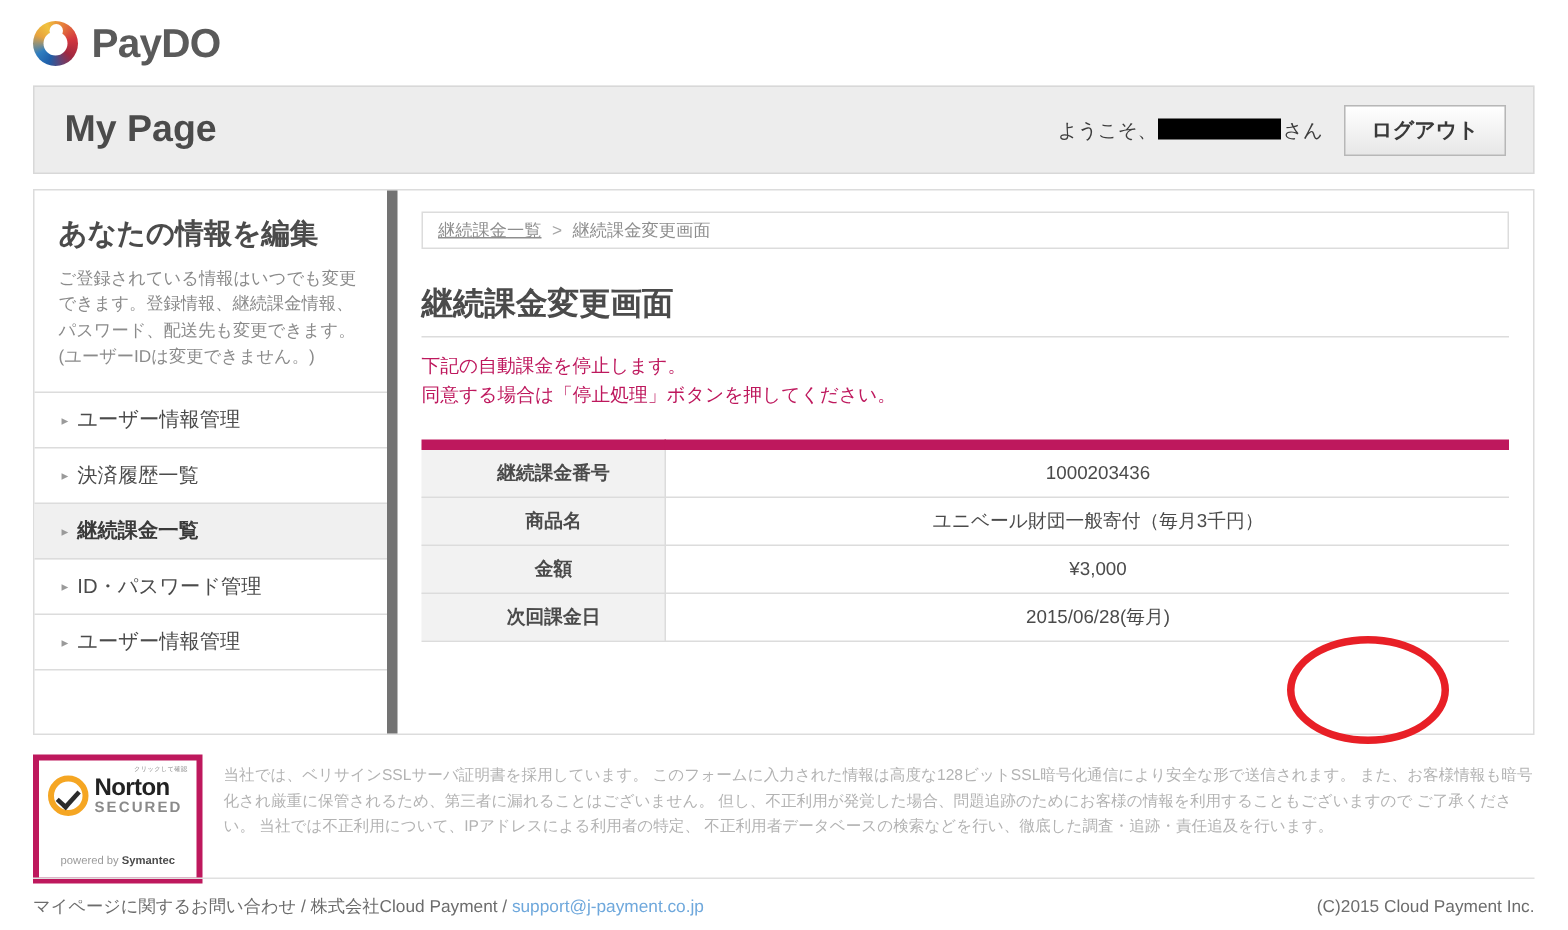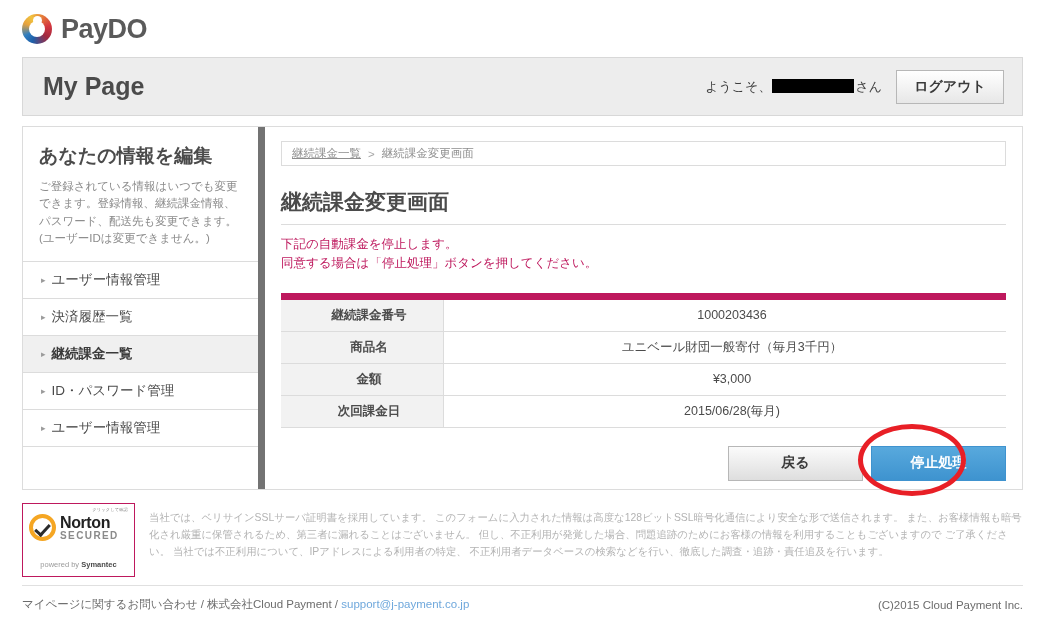--- a/index.html
+++ b/index.html
@@ -302,23 +302,23 @@
   .legal-strip {
     position: absolute;
     left: 22px;
     top: 503px;
     width: 1001px;
     display: flex;
     align-items: flex-start;
   }
   .norton-badge {
     width: 113px;
-    height: 74px;
-    box-sizing: border-box;
-    border: 1px solid #be185d;
+    height: 86px;
+    box-sizing: border-box;
+    border: 4px solid #be185d;
     background: #fff;
     position: relative;
     flex: none;
   }
   .norton-tiny {
     position: absolute;
     right: 6px;
     top: 3px;
     font-size: 4.2px;
     color: #8a8a8a;
@@ -489,24 +489,20 @@
             <td class="label">金額</td>
             <td>¥3,000</td>
           </tr>
           <tr>
             <td class="label">次回課金日</td>
             <td>2015/06/28(毎月)</td>
           </tr>
         </tbody>
       </table>
 
-      <div class="button-row">
-        <div class="btn btn-back">戻る</div>
-        <div class="btn btn-stop">停止処理</div>
-      </div>
 
     </div>
   </div>
 
   <div class="annotation-circle"></div>
 
   <div class="legal-strip">
     <div class="norton-badge">
       <div class="norton-tiny">クリックして確認</div>
       <div class="norton-main">

